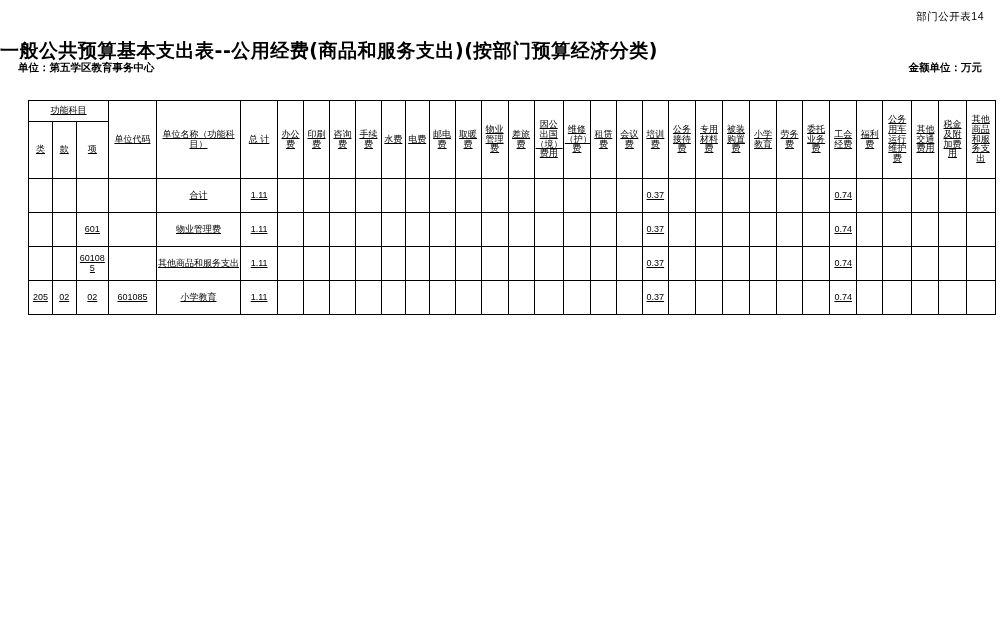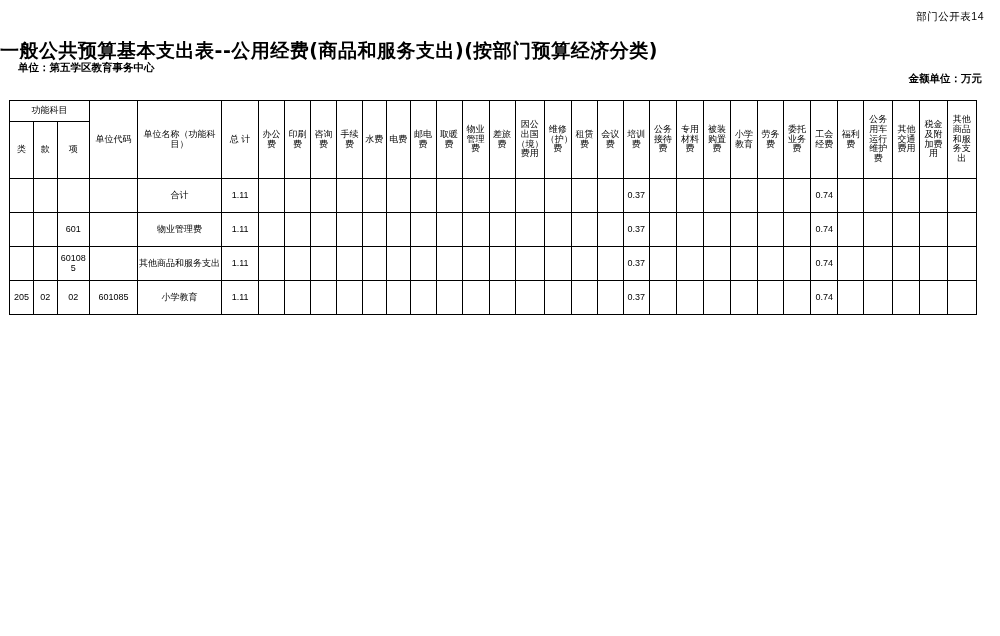--- a/index.html
+++ b/index.html
@@ -53,29 +53,29 @@
     top: 0;
     font-size: 10.5px;
     font-weight: bold;
   }
   .meta-right {
     position: absolute;
     right: 0;
     top: 0;
     font-size: 10.5px;
     font-weight: bold;
-    margin-top: 11px;
   }
   table.budget {
     position: absolute;
     top: 100px;
-    left: 9px;
+    left: 28px;
     border-collapse: collapse;
     table-layout: fixed;
     width: 968px;
+    text-decoration: underline;
   }
   table.budget td, table.budget th {
     border: 1px solid #000000;
     font-size: 9px;
     font-weight: normal;
     padding: 1px 1px;
     vertical-align: middle;
     text-align: center;
     line-height: 1.08;
     word-break: break-all;

